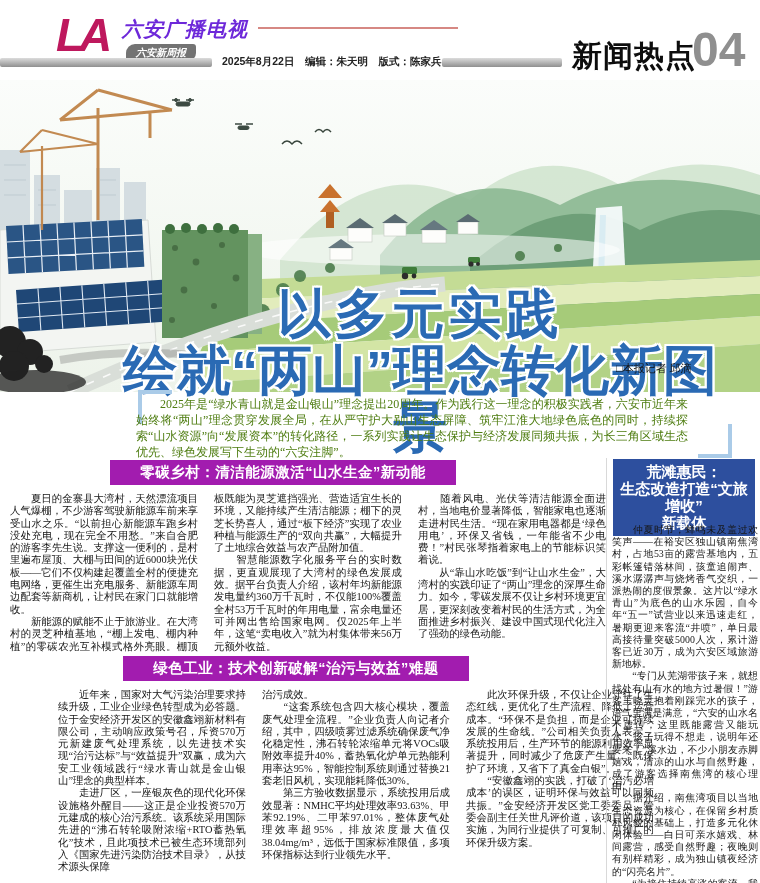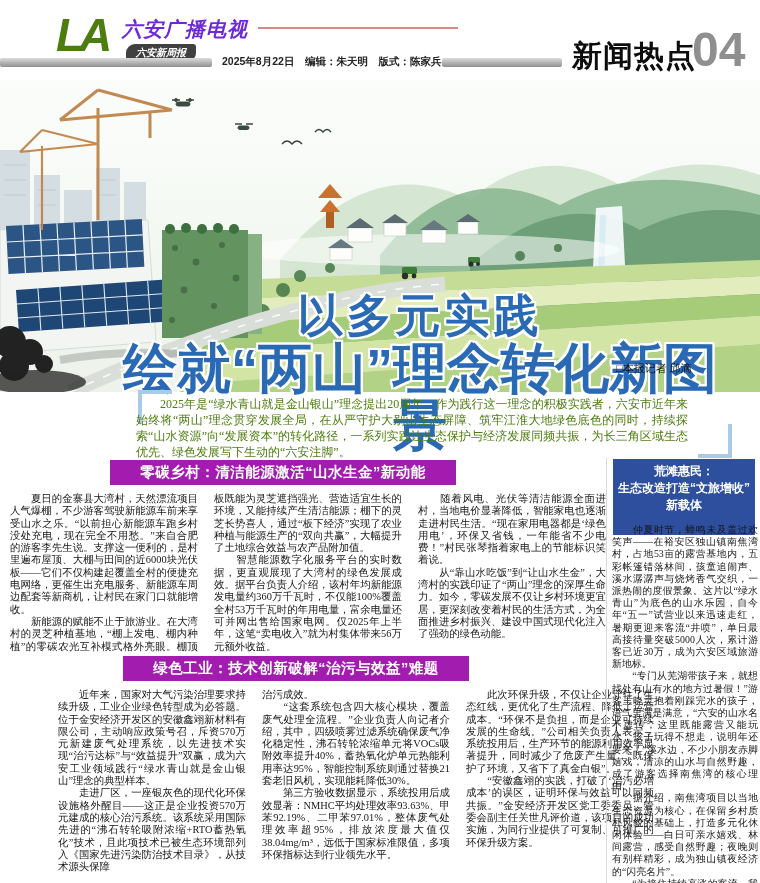--- a/index.html
+++ b/index.html
@@ -2,46 +2,46 @@
 <html><head>
 <meta charset="utf-8">
 <style>
   html,body{margin:0;padding:0;background:#ffffff;}
   body{width:760px;height:883px;overflow:hidden;position:relative;
        font-family:"Liberation Serif","DejaVu Serif",serif;color:#1a1a1a;}
   .abs{position:absolute;}
 
   
   .monogram{left:56px;top:8px;font-family:"Liberation Sans","DejaVu Sans",sans-serif;
-            font-weight:900;font-size:46px;color:#4d7c0f;letter-spacing:-5px;font-style:italic;}
+            font-weight:900;font-size:46px;color:#be185d;letter-spacing:-5px;font-style:italic;}
   .logo-title{left:122px;top:16px;color:#6d28d9;font-weight:bold;font-size:20px;
               font-style:italic;letter-spacing:1px;}
   .logo-line{left:258px;top:27px;width:200px;height:2px;background:#c4554f;opacity:.7;}
-  .logo-badge{left:126px;top:44px;background:#404040;color:#fff;font-size:10px;
+  .logo-badge{left:126px;top:44px;background:#737373;color:#fff;font-size:10px;
               padding:2px 10px;border-radius:9px 3px 9px 3px;font-weight:bold;font-style:italic;}
   .rule{height:9px;background:linear-gradient(#dcdcdc,#8f8f8f);border-radius:2px;}
   .rule-left{left:0;top:58px;width:212px;}
   .rule-right{left:442px;top:58px;width:120px;}
   .dateline{left:222px;top:55px;width:215px;font-family:"Liberation Sans","DejaVu Sans",sans-serif;
             font-size:10.5px;font-weight:bold;color:#222;white-space:nowrap;}
   .section-name{left:572px;top:36px;font-family:"Liberation Sans","DejaVu Sans",sans-serif;
                 font-weight:900;font-size:30px;color:#0d0d0d;letter-spacing:1px;}
   .page-num{left:692px;top:22px;font-family:"Liberation Sans","DejaVu Sans",sans-serif;
             font-weight:800;font-size:48px;color:#8f8f8f;}
 
   
   .illustration{left:0;top:80px;width:760px;height:312px;}
 
   
   .headline{left:120px;top:286px;width:600px;text-align:center;
             font-family:"Liberation Sans","DejaVu Sans",sans-serif;font-weight:900;
             color:#2a6ab4;line-height:1.06;
             text-shadow:-2px -2px 0 #fff,2px -2px 0 #fff,-2px 2px 0 #fff,2px 2px 0 #fff,
                         0 -2px 0 #fff,0 2px 0 #fff,-2px 0 0 #fff,2px 0 0 #fff;}
-  .headline .l1{font-size:45px;letter-spacing:4px;margin-top:6px;}
+  .headline .l1{font-size:53px;letter-spacing:4px;}
   .headline .l2{font-size:54px;letter-spacing:0px;}
   .byline{left:616px;top:361px;font-size:11px;color:#111;}
 
   
   .intro{left:136px;top:396px;width:552px;font-size:12px;line-height:16px;
          color:#4d7c0f;text-align:justify;white-space:pre-wrap;}
   .corner{width:30px;height:30px;}
   .corner-tl{left:138px;top:390px;border-left:4px solid #aacbe8;border-top:4px solid #aacbe8;}
   .corner-br{left:698px;top:424px;border-right:4px solid #aacbe8;border-bottom:4px solid #aacbe8;}
 
@@ -54,21 +54,21 @@
   .cols{left:10px;width:596px;display:flex;gap:16px;}
   .s1-cols{top:493px;height:159px;}
   .s2-cols{top:689px;height:194px;margin-left:48px;}
   .col{width:188px;overflow:hidden;font-size:10.4px;line-height:12.3px;
        text-align:justify;white-space:pre-wrap;color:#161616;}
 
   
   .vdivider{left:606px;top:458px;width:1px;height:425px;background:#d9d9d9;}
   .side-box{left:613px;top:459px;width:142px;background:#2d4f9e;color:#fff;
             font-family:"Liberation Sans","DejaVu Sans",sans-serif;font-weight:bold;
-            font-size:12px;line-height:17px;text-align:center;padding:4px 0 21px 0;}
+            font-size:15px;line-height:17px;text-align:center;padding:4px 0 5px 0;}
   .side-body{left:612px;top:524px;width:146px;height:359px;overflow:hidden;
              font-size:9.9px;line-height:12.2px;text-align:justify;
              white-space:pre-wrap;color:#161616;}
 </style>
 </head>
 <body>
 
 <div class="page">
 
   <div>

